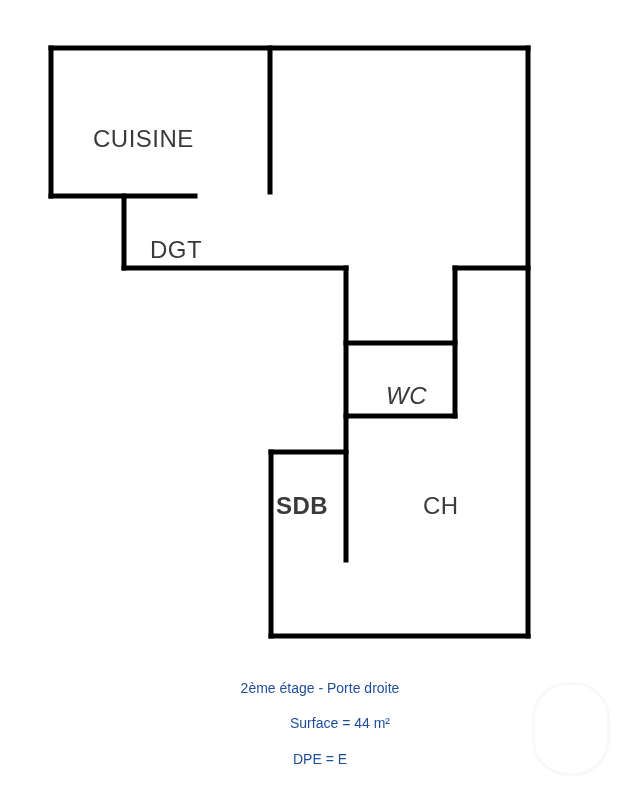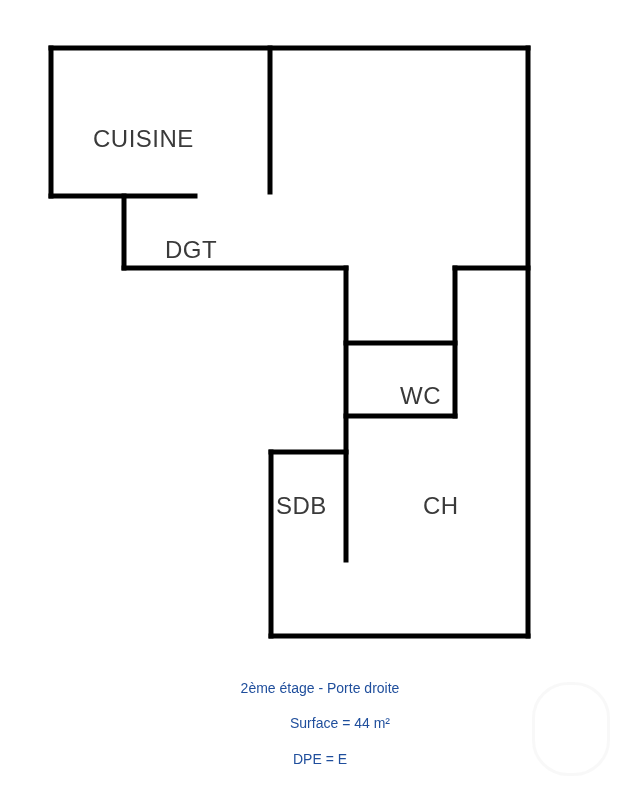--- a/index.html
+++ b/index.html
@@ -54,23 +54,23 @@
 
       <line x1="271" y1="452" x2="346" y2="452"></line>
 
       <line x1="271" y1="452" x2="271" y2="636"></line>
 
       <line x1="271" y1="636" x2="528" y2="636"></line>
     </g>
   </svg>
 
   <span class="room-label" style="left:93px; top:127px;">CUISINE</span>
-  <span class="room-label" style="left:165px; top:238px;">DGT</span>
-  <span class="room-label" style="left:400px; top:384px;">WC</span>
-  <span class="room-label" style="left:276px; top:494px;">SDB</span>
+  <span class="room-label" style="left:150px; top:238px;">DGT</span>
+  <span class="room-label" style="left:386px; top:384px;font-style:italic;">WC</span>
+  <span class="room-label" style="left:276px; top:494px;font-weight:bold;">SDB</span>
   <span class="room-label" style="left:423px; top:494px;">CH</span>
 </div>
 
 <div class="caption" style="top:681px;">2ème étage - Porte droite</div>
 <div class="caption" style="top:716px;padding-left:20px;">Surface = 44 m²</div>
 <div class="caption" style="top:752px;text-align:center;">DPE = E</div>
 
 <div class="watermark"></div>
 
 </body></html>

